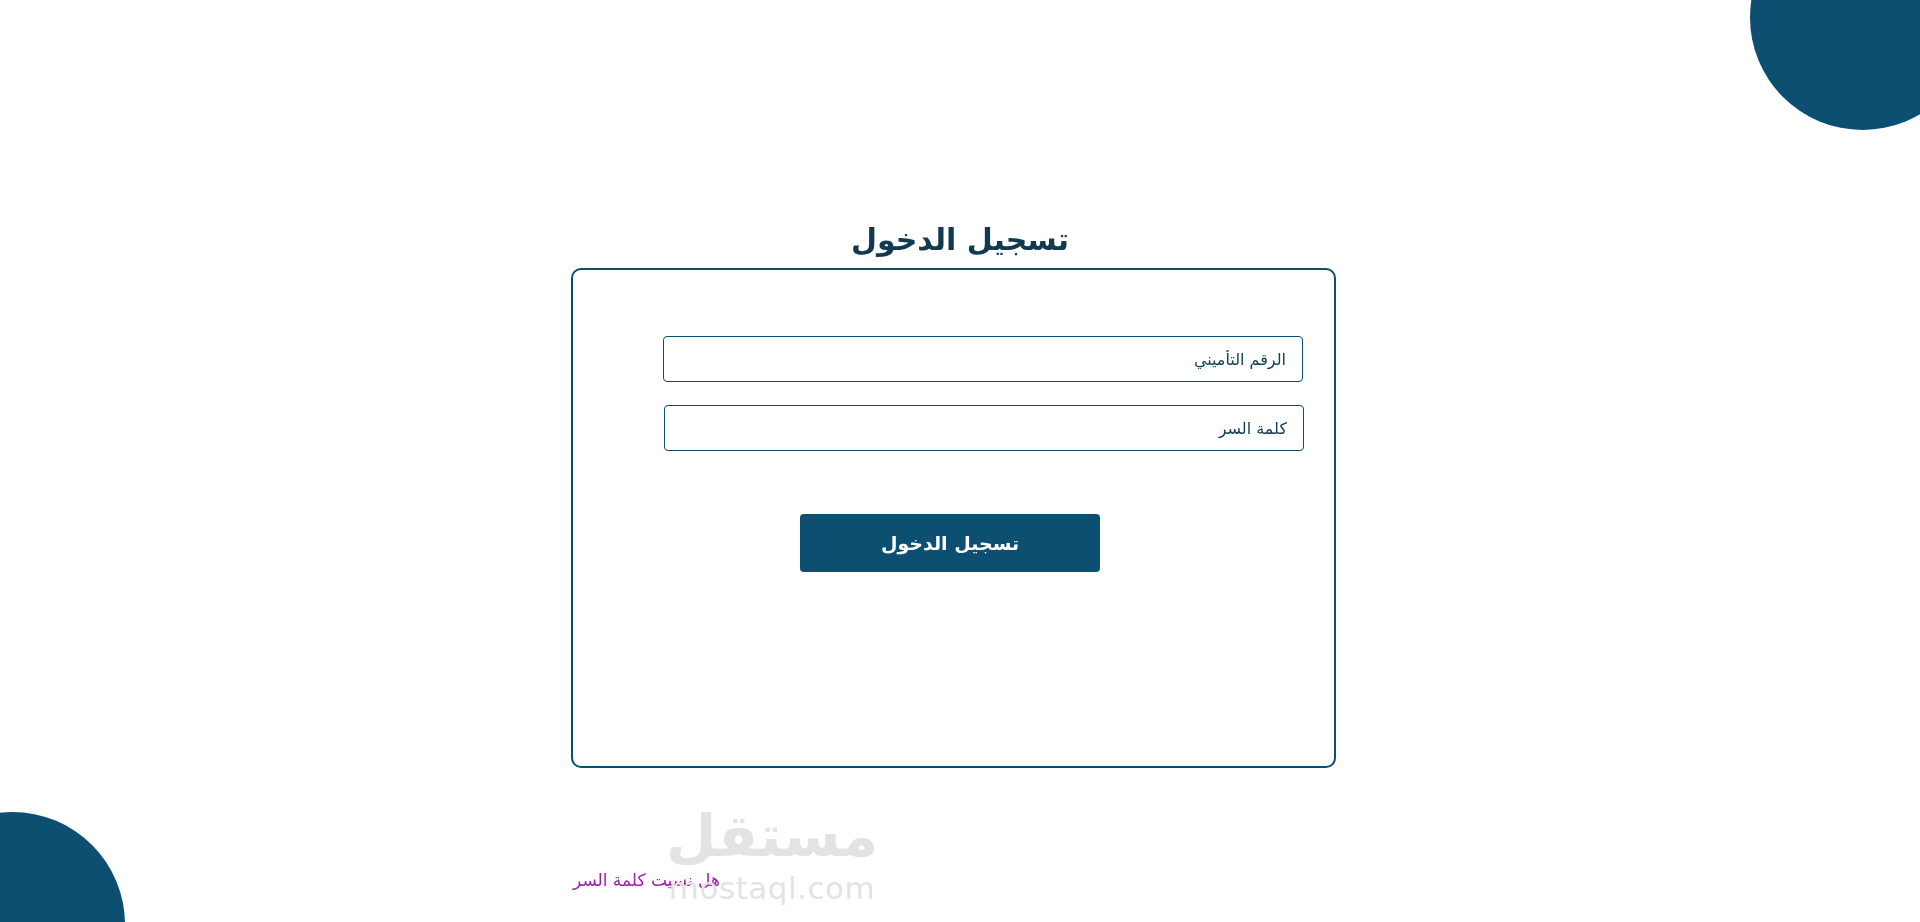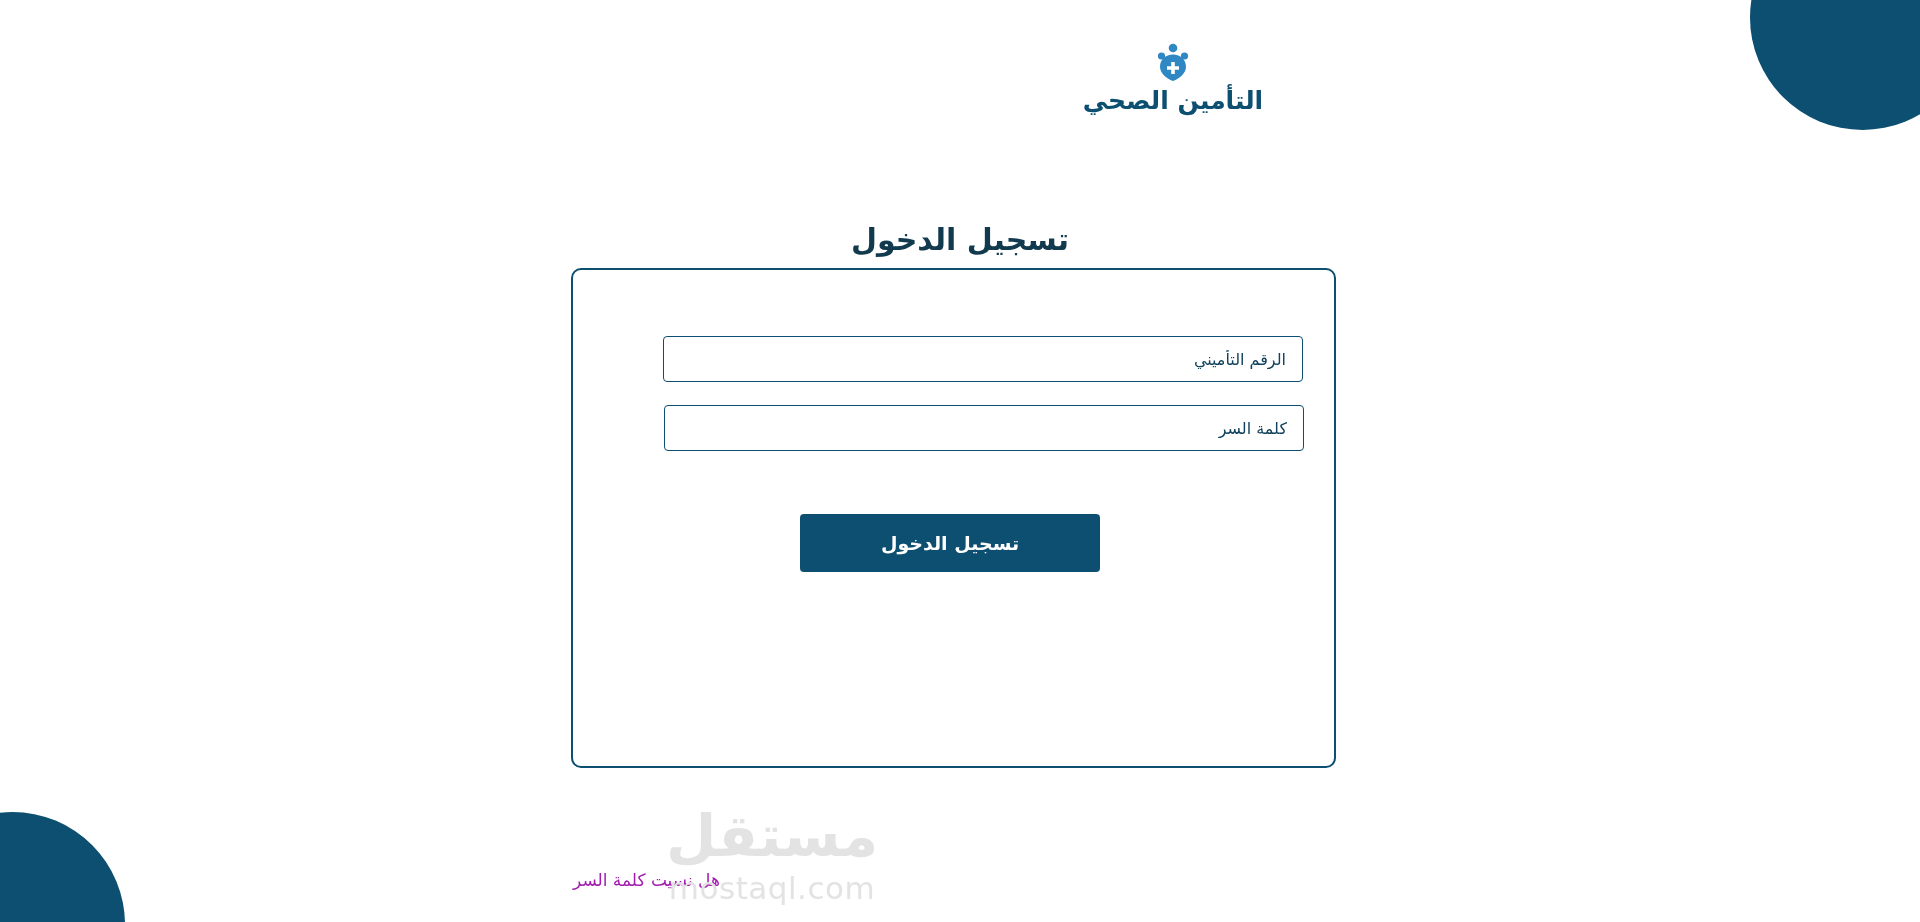--- a/index.html
+++ b/index.html
@@ -181,30 +181,20 @@
 <body>
 
 <div class="page">
 
   <div class="band" style="left:0;"></div>
   <div class="band" style="right:0;"></div>
 
   <div class="circle-top-right"></div>
   <div class="circle-bottom-left"></div>
 
-  <div class="logo-wrap">
-    <svg class="logo-mark" viewBox="0 0 42 40">
-      <circle cx="21" cy="6" r="4.3" fill="#2f87c4"></circle>
-      <circle cx="9.5" cy="14" r="3.6" fill="#2f87c4"></circle>
-      <circle cx="32.5" cy="14" r="3.6" fill="#2f87c4"></circle>
-      <path d="M21 12.5c-7.5 0-13 5.2-13 12.2 0 6.2 5.9 11.6 13 14.3 7.1-2.7 13-8.1 13-14.3 0-7-5.5-12.2-13-12.2z" fill="#2f87c4"></path>
-      <path d="M19.2 20h3.6v4.2H27v3.6h-4.2V32h-3.6v-4.2H15v-3.6h4.2V20z" fill="#ffffff"></path>
-    </svg>
-    <span class="logo-text">التأمين الصحي</span>
-  </div>
 
   <div class="page-title">تسجيل الدخول</div>
 
   <div class="card">
 
     <input id="field-insurance" class="field" type="text" placeholder="الرقم التأميني" style="">
 
     <input id="field-password" class="field" type="password" placeholder="كلمة السر" style="">
 
     <button class="submit-btn">تسجيل الدخول</button>

